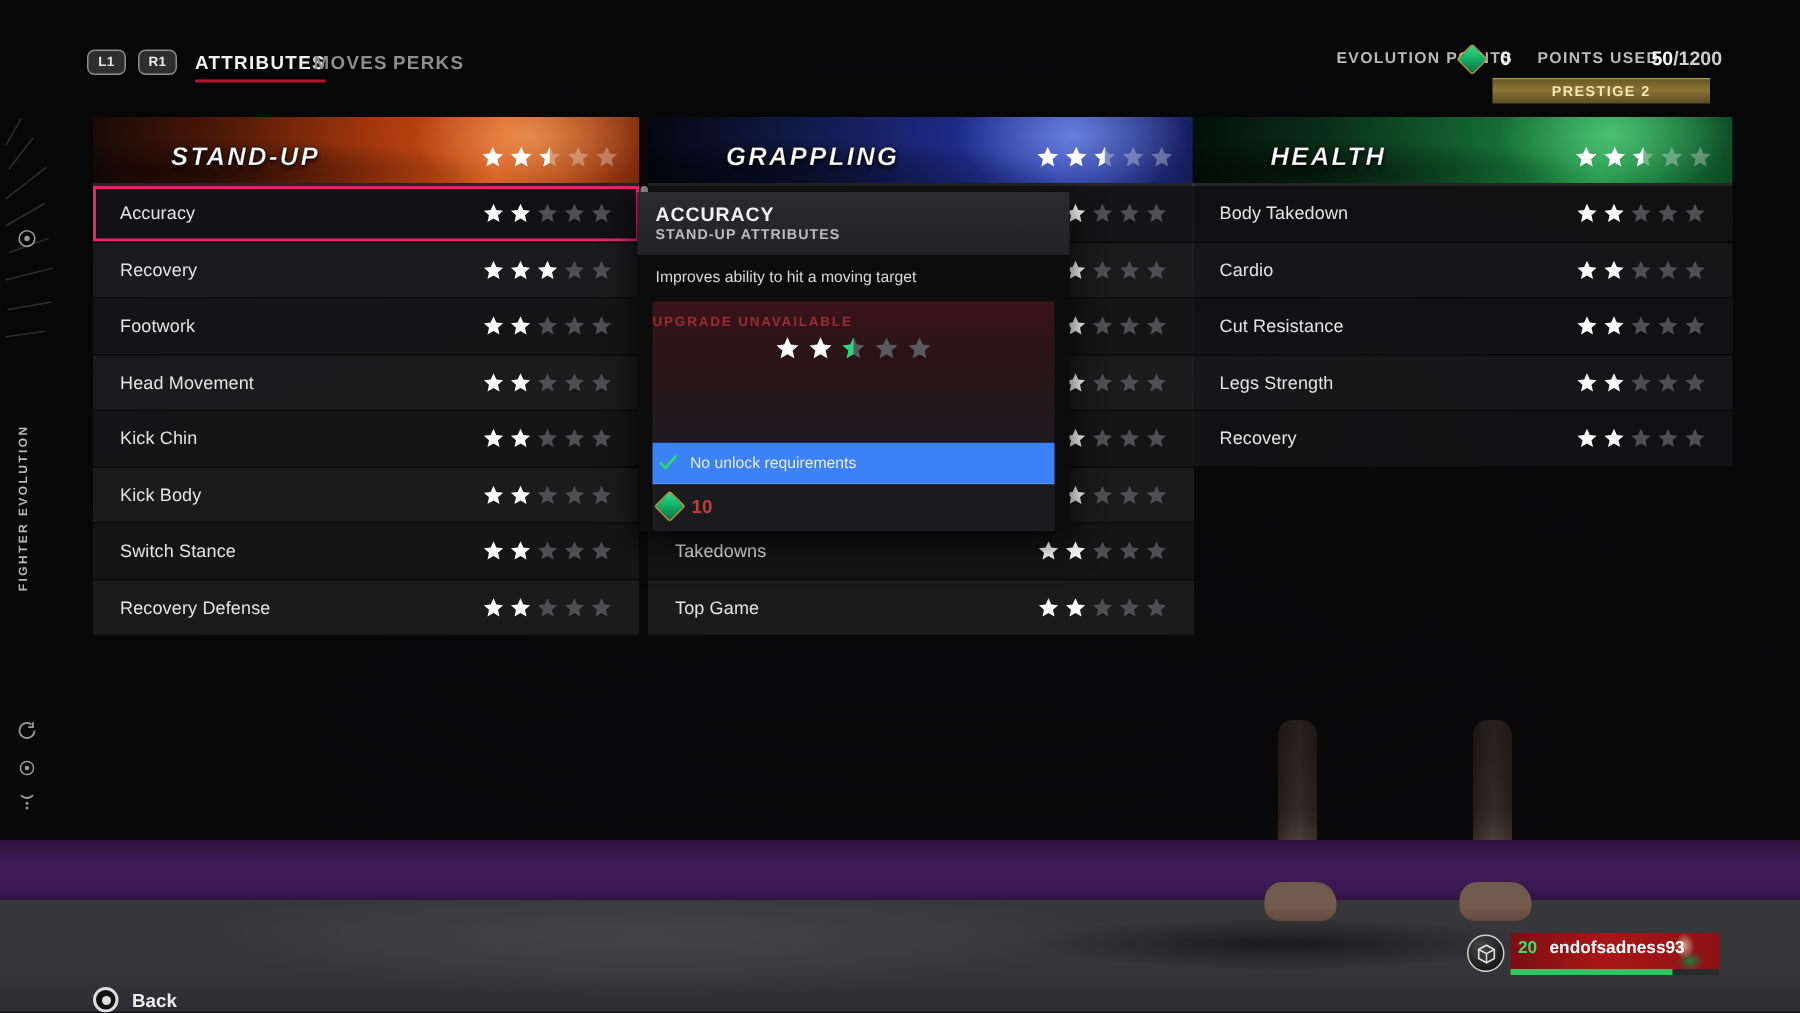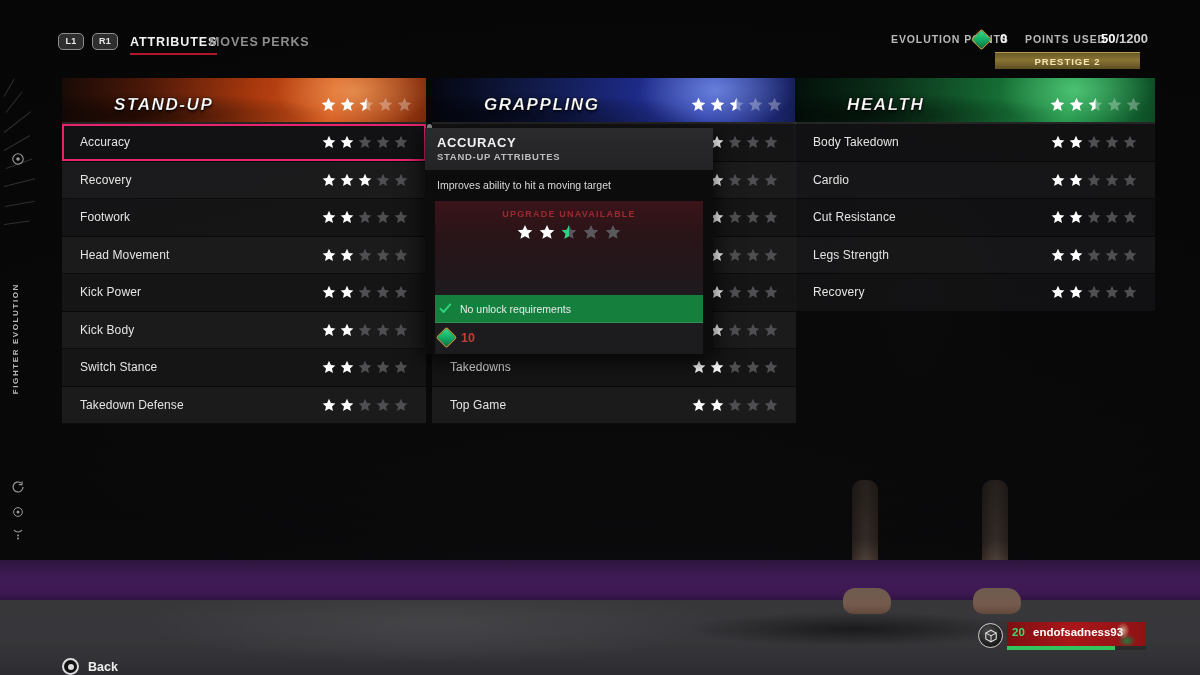--- a/index.html
+++ b/index.html
@@ -204,31 +204,31 @@
     padding:7px 12px 8px 12px;
   }
   #tt-title { font-size:13px; font-weight:bold; letter-spacing:.6px; color:#f2f2f2; text-transform:uppercase; }
   #tt-sub { font-size:9.5px; font-weight:bold; letter-spacing:.7px; color:#bdbdbd; text-transform:uppercase; margin-top:1px; }
   #tt-desc { padding:9px 12px 10px 12px; font-size:10.5px; color:#d8d8d8; background:#0c0c0d; }
   #tt-upgrade {
     position:relative; margin:0 10px; padding:8px 0 0 0; height:94px;
     background:linear-gradient(180deg,#3a1419 0%, #2a1418 35%, #1e1a1e 100%);
   }
   #tt-unavailable {
-    text-align:center; font-size:9px; font-weight:bold; letter-spacing:1.2px;
+    font-size:9px; font-weight:bold; letter-spacing:1.2px;
     color:#9b2b33; text-transform:uppercase;
   }
   #tt-stars { display:flex; gap:6px; justify-content:center; margin-top:5px; }
   #tt-stars .st { width:16px; height:16px; }
   #tt-stars .st svg { width:16px; height:16px; }
   #tt-stars .st .base { fill:#5a5a5e; }
   #tt-stars .st .half { fill:#2fd37f; }
   #tt-req {
     margin:0 10px; padding:7px 4px 7px 4px; display:flex; align-items:center; gap:8px;
-    border-bottom:1px solid rgba(255,255,255,.13); background:#15803d;
+    border-bottom:1px solid rgba(255,255,255,.13); background:#3b82f6;
   }
   #tt-req .check { width:13px; height:13px; color:#2fd37f; }
   #tt-req .check svg { width:13px; height:13px; display:block; }
   #tt-req .txt { font-size:10.5px; color:#eaeaea; }
   #tt-cost {
     margin:0 10px; padding:7px 4px 9px 4px; display:flex; align-items:center; gap:7px;
     background:#1c1c1f;
   }
   #tt-cost .val { font-size:12.5px; font-weight:bold; color:#c63a3a; }
 
@@ -493,21 +493,21 @@
             </svg>
           </span>
           <span class="st">
             <svg viewBox="0 0 14 14">
               <path class="base" d="M7 0.8 L8.9 5.0 L13.4 5.5 L10.0 8.5 L11.0 13.0 L7 10.7 L3.0 13.0 L4.0 8.5 L0.6 5.5 L5.1 5.0 Z"></path>
             </svg>
           </span>
         </div>
       </div>
       <div class="row">
-        <div class="name">Kick Power</div>
+        <div class="name">Kick Chin</div>
         <div class="stars">
           <span class="st">
             <svg viewBox="0 0 14 14">
               <path class="fill" d="M7 0.8 L8.9 5.0 L13.4 5.5 L10.0 8.5 L11.0 13.0 L7 10.7 L3.0 13.0 L4.0 8.5 L0.6 5.5 L5.1 5.0 Z"></path>
             </svg>
           </span>
           <span class="st">
             <svg viewBox="0 0 14 14">
               <path class="fill" d="M7 0.8 L8.9 5.0 L13.4 5.5 L10.0 8.5 L11.0 13.0 L7 10.7 L3.0 13.0 L4.0 8.5 L0.6 5.5 L5.1 5.0 Z"></path>
             </svg>
@@ -583,21 +583,21 @@
             </svg>
           </span>
           <span class="st">
             <svg viewBox="0 0 14 14">
               <path class="base" d="M7 0.8 L8.9 5.0 L13.4 5.5 L10.0 8.5 L11.0 13.0 L7 10.7 L3.0 13.0 L4.0 8.5 L0.6 5.5 L5.1 5.0 Z"></path>
             </svg>
           </span>
         </div>
       </div>
       <div class="row">
-        <div class="name">Takedown Defense</div>
+        <div class="name">Recovery Defense</div>
         <div class="stars">
           <span class="st">
             <svg viewBox="0 0 14 14">
               <path class="fill" d="M7 0.8 L8.9 5.0 L13.4 5.5 L10.0 8.5 L11.0 13.0 L7 10.7 L3.0 13.0 L4.0 8.5 L0.6 5.5 L5.1 5.0 Z"></path>
             </svg>
           </span>
           <span class="st">
             <svg viewBox="0 0 14 14">
               <path class="fill" d="M7 0.8 L8.9 5.0 L13.4 5.5 L10.0 8.5 L11.0 13.0 L7 10.7 L3.0 13.0 L4.0 8.5 L0.6 5.5 L5.1 5.0 Z"></path>
             </svg>

